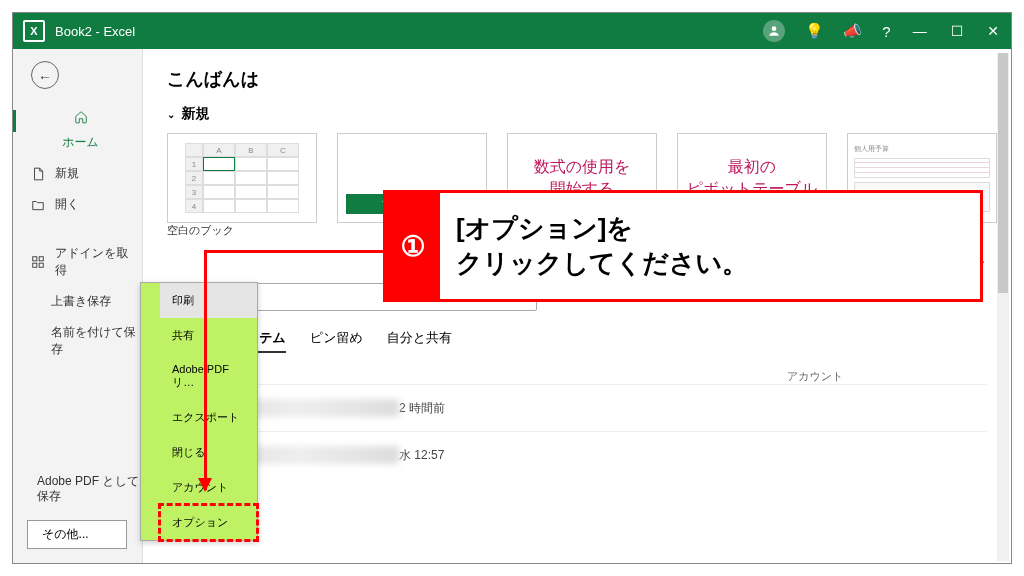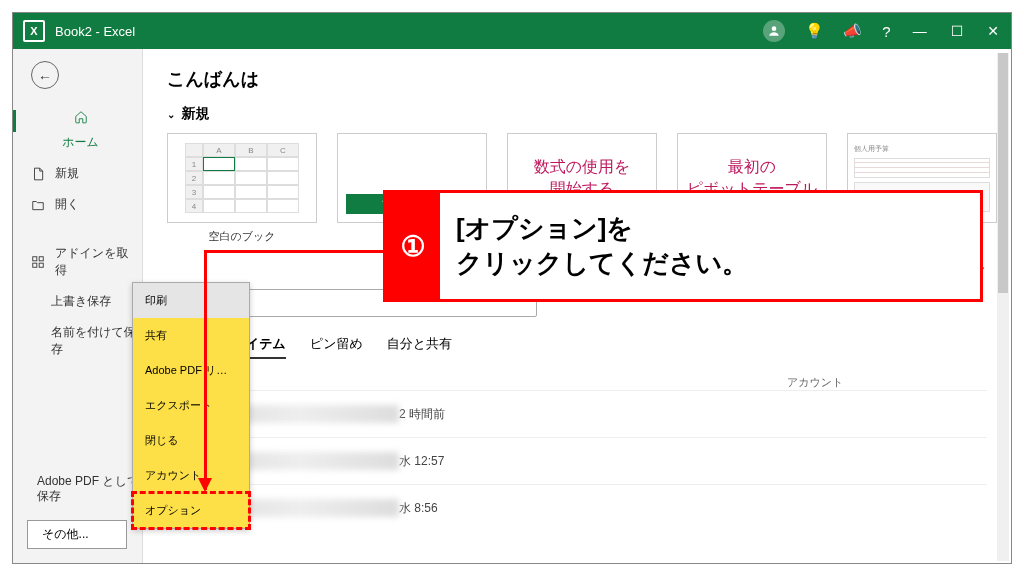--- a/index.html
+++ b/index.html
@@ -25,21 +25,21 @@
 .navindent { padding-left: 38px; font-size: 12px; color: #333; padding-top: 7px; padding-bottom: 7px; cursor: pointer; }
 .sidebar-bottom { margin-top: auto; }
 .other-btn { border: 1px solid #999; background: #fff; margin: 8px 0 14px 14px; padding: 5px 14px; font-size: 12px; cursor: pointer; width: 100px; text-align: left; }
 .main { flex: 1; padding: 18px 24px 0 24px; position: relative; overflow: hidden; }
 .greeting { font-size: 18px; font-weight: bold; margin-bottom: 14px; }
 .section-hd { font-size: 14px; font-weight: bold; margin-bottom: 10px; display: flex; align-items: center; gap: 6px; }
 .section-hd .chev { font-size: 10px; }
 .templates { display: flex; gap: 20px; margin-bottom: 4px; }
 .tpl { width: 150px; }
 .tpl .thumb { width: 150px; height: 90px; border: 1px solid #ccc; background: #fff; display: flex; align-items: center; justify-content: center; position: relative; overflow: hidden; }
-.tpl .label { font-size: 11px; text-align: center; margin-top: 6px; color: #333; }
+.tpl .label { font-size: 11px; color: #333; }
 .grid-mini { display: grid; grid-template-columns: 18px repeat(3,32px); grid-template-rows: repeat(5,14px); font-size: 8px; color: #888; }
 .grid-mini div { border: 0.5px solid #ddd; display:flex; align-items:center; justify-content:center; }
 .grid-mini .hdr { background: #f0f0f0; }
 .grid-mini .sel { border: 1.5px solid #107c41; }
 .tpl .banner { position: absolute; bottom: 8px; left: 8px; right: 8px; background: #107c41; color: #fff; font-size: 10px; padding: 3px; text-align: center; }
 .tpl .centertxt { color: #be185d; font-size: 16px; text-align: center; line-height: 1.4; }
 .more-tpl { text-align: right; font-size: 12px; margin-top: 14px; }
 .more-tpl a { color: #107c41; text-decoration: none; }
 .searchbar { margin-top: 14px; width: 370px; height: 28px; border: 1px solid #aaa; border-radius: 2px; }
 .tabs { display: flex; gap: 24px; margin-top: 18px; font-size: 13px; }
@@ -50,21 +50,21 @@
 .recent-hd .c2 { width: 200px; }
 .recent-row { display: flex; align-items: center; padding: 10px 0; border-top: 1px solid #eee; }
 .recent-row .fico { width: 22px; height: 26px; background: #fff; border: 1px solid #107c41; position: relative; margin-right: 10px; }
 .recent-row .fico::after { content:"X"; color: #107c41; font-size:10px; font-weight:bold; position:absolute; left:-4px; top:6px; background:#107c41; color:#fff; padding:1px 3px; border-radius:2px; font-size:8px;}
 .recent-row .blur { flex: 1; height: 18px; background: linear-gradient(90deg,#ddd,#eee,#ddd); filter: blur(3px); max-width: 200px; }
 .recent-row .date { width: 200px; font-size: 12px; color: #444; }
 .scrollbar { position: absolute; right: 2px; top: 40px; bottom: 2px; width: 12px; background: #f0f0f0; }
 .scrollbar .thumb { position: absolute; top: 0; left: 1px; right: 1px; height: 240px; background: #c8c8c8; }
 
 
-.popup { position: absolute; left: 132px; top: 282px; width: 118px; background: #fde047; border: 1px solid #aaa; box-shadow: 0 2px 6px rgba(0,0,0,0.2); z-index: 50; }
+.popup { position: absolute; left: 140px; top: 282px; width: 118px; background: #bef264; border: 1px solid #aaa; box-shadow: 0 2px 6px rgba(0,0,0,0.2); z-index: 50; padding-left: 19px; }
 .popup .pitem { padding: 10px 12px; font-size: 11px; cursor: pointer; border-bottom: 0; }
 .popup .pitem.hover { background: #e5e5e5; }
 .popup .pitem.target { outline: 3px dashed #ff0000; outline-offset: -1px; }
 
 
 .callout { position: absolute; left: 383px; top: 190px; width: 600px; border: 3px solid #ff0000; background: #fff; z-index: 60; display: flex; align-items: stretch; }
 .callout .badge { width: 54px; background: #ff0000; color: #fff; display: flex; align-items: center; justify-content: center; font-size: 28px; font-weight: bold; }
 .callout .txt { padding: 18px 16px; font-size: 26px; font-weight: bold; color: #000; line-height: 1.35; }
 
 .arrow-v { position: absolute; left: 204px; top: 250px; width: 3px; height: 240px; background: #ff0000; z-index: 55; }
@@ -237,25 +237,20 @@
       <div class="recent-row">
         <div class="fico"></div>
         <div class="blur"></div>
         <div class="date">2 時間前</div>
       </div>
       <div class="recent-row">
         <div class="fico"></div>
         <div class="blur"></div>
         <div class="date">水 12:57</div>
       </div>
-      <div class="recent-row">
-        <div class="fico"></div>
-        <div class="blur"></div>
-        <div class="date">水 8:56</div>
-      </div>
     </div>
   </div>
 
   <div class="scrollbar">
       <div class="thumb"></div>
     </div>
 </div>
 
 <div class="popup">
   <div class="pitem hover">印刷</div>

